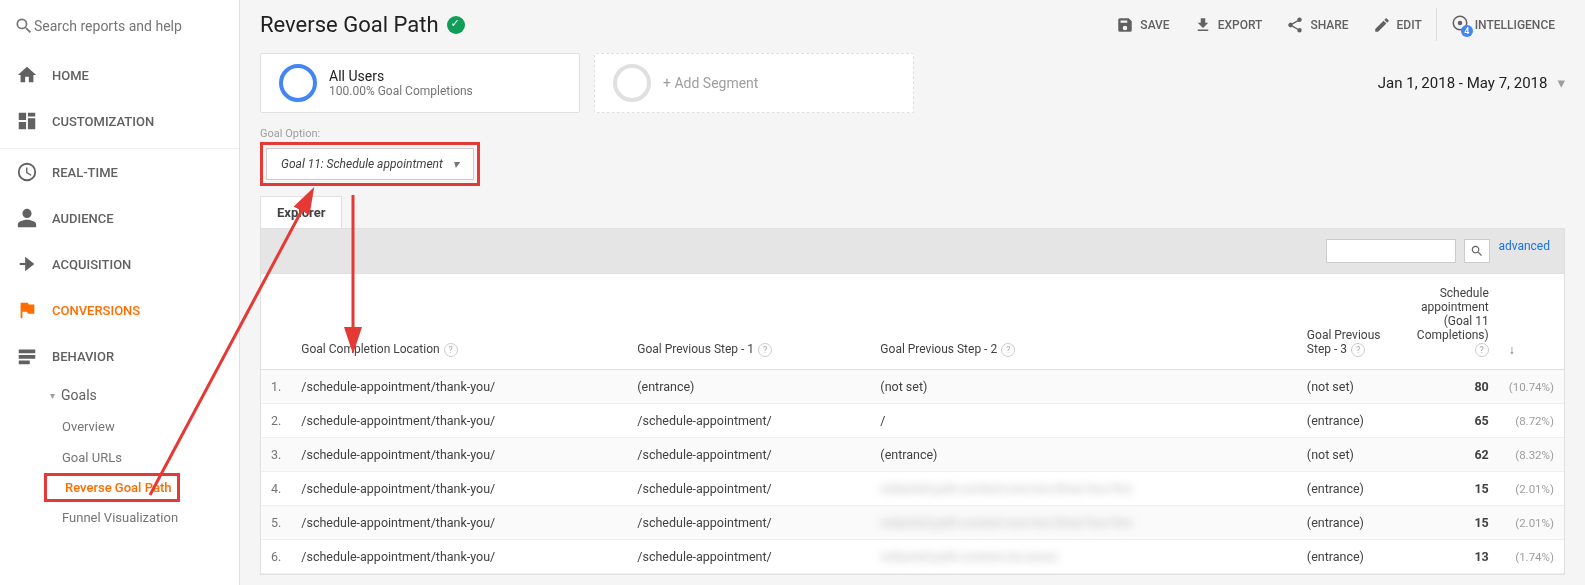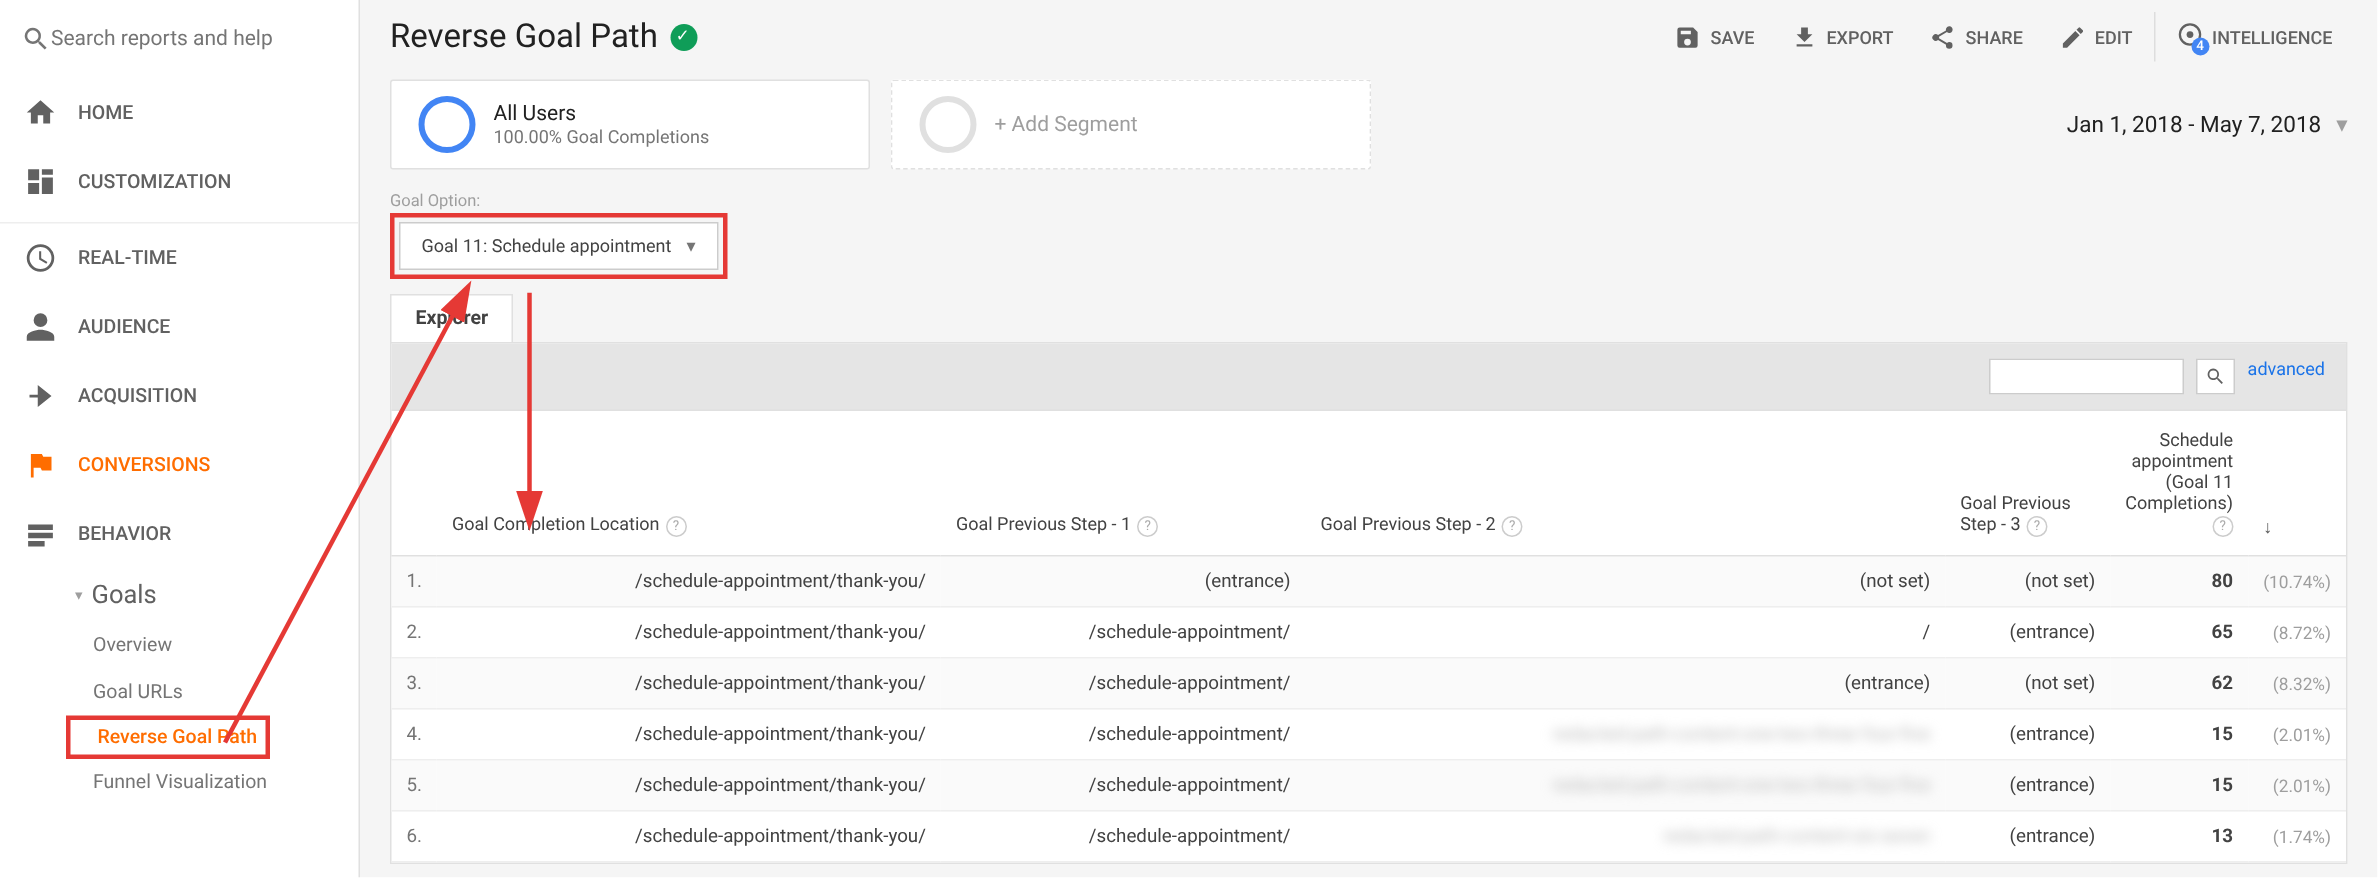--- a/index.html
+++ b/index.html
@@ -6,21 +6,21 @@
 body { background: #fff; width: 1585px; height: 585px; overflow: hidden; position: relative; }
 
 .sidebar { position: absolute; left: 0; top: 0; width: 240px; height: 585px; background: #fff; border-right: 1px solid #e0e0e0; }
 .search-row { display: flex; align-items: center; padding: 16px 14px; }
 .search-row svg { width: 20px; height: 20px; fill: #757575; flex-shrink: 0; }
 .search-row input { border: none; outline: none; font-size: 14px; color: #757575; width: 100%; }
 
 .nav-item { display: flex; align-items: center; padding: 12px 16px; color: #616161; font-size: 13px; font-weight: 500; cursor: pointer; }
 .nav-item .ic { width: 22px; height: 22px; margin-right: 14px; fill: #616161; flex-shrink: 0; }
 .section-label { font-size: 12px; color: #757575; padding: 10px 16px; }
-.sub-item { padding: 8px 16px 8px 50px; font-size: 17px; color: #616161; display: flex; align-items: center; cursor: pointer; }
+.sub-item { padding: 8px 16px 8px 50px; font-size: 14px; color: #616161; display: flex; align-items: center; cursor: pointer; }
 .sub-item.expand::before { content: "▾"; margin-right: 6px; color: #9e9e9e; font-size: 10px; }
 .sub-sub { padding: 8px 16px 8px 50px; font-size: 13px; color: #757575; cursor: pointer; margin-left: 12px; }
 .sub-sub.active { color: #ff6d00; font-weight: 500; }
 .highlight-box { border: 3px solid #e53935; display: inline-block; padding: 4px 6px; margin-left: 44px; }
 .conversions-item { color: #ff6d00; }
 .conversions-item .ic { fill: #ff6d00; }
 
 .main { position: absolute; left: 240px; top: 0; right: 0; background: #f5f5f5; height: 585px; }
 .titlebar { display: flex; align-items: center; padding: 8px 20px; }
 .titlebar h1 { font-size: 22px; font-weight: 400; color: #212121; margin-right: 8px; }
@@ -38,38 +38,38 @@
 .seg-circle { width: 38px; height: 38px; border: 4px solid #4285f4; border-radius: 50%; }
 .seg-circle.add { border-color: #e0e0e0; }
 .seg-title { font-size: 14px; color: #212121; }
 .seg-sub { font-size: 12px; color: #757575; }
 .add-seg { font-size: 14px; color: #9e9e9e; }
 .seg-add-card { border-style: dashed; }
 .date-range { margin-left: auto; font-size: 15px; color: #212121; display: flex; align-items: center; gap: 10px; cursor: pointer; }
 
 .goal-opt-label { font-size: 11px; color: #9e9e9e; padding: 4px 20px 0; }
 .goal-dropdown { margin: 2px 20px 10px; display: inline-flex; }
-.goal-dropdown-inner { background: #fff; border: 1px solid #ccc; padding: 8px 14px; font-size: 12px; color: #424242; display: flex; align-items: center; gap: 10px; cursor: pointer; }
+.goal-dropdown-inner { background: #fff; border: 1px solid #ccc; padding: 8px 14px; font-size: 12px; color: #424242; display: flex; align-items: center; gap: 10px; cursor: pointer; font-style: italic; }
 .goal-dropdown-box { border: 3px solid #e53935; padding: 3px; }
 
 .tab-row { padding: 0 20px; }
 .tab { background: #fff; display: inline-block; padding: 8px 16px; font-size: 13px; color: #424242; border: 1px solid #e0e0e0; border-bottom: none; font-weight: 700; }
 
 .explorer-pane { background: #fff; margin: 0 20px; border: 1px solid #e0e0e0; }
 .search-advanced { display: flex; justify-content: flex-end; align-items: flex-start; padding: 10px 14px; background: #e5e5e5; border-bottom: 1px solid #e0e0e0; gap: 8px; }
 .search-advanced input { width: 130px; height: 24px; border: 1px solid #ccc; padding: 2px 6px; font-size: 12px; }
 .search-advanced .sbtn { width: 26px; height: 24px; border: 1px solid #ccc; background: #fff; display: flex; align-items: center; justify-content: center; cursor: pointer; }
 .search-advanced .sbtn svg { width: 14px; height: 14px; fill: #616161; }
 .adv-link { color: #1a73e8; font-size: 12px; cursor: pointer; }
 
 table { width: 100%; border-collapse: collapse; }
 th { text-align: left; font-size: 12px; font-weight: 400; color: #424242; padding: 12px 10px; border-bottom: 1px solid #e0e0e0; vertical-align: bottom; }
 th.right { text-align: right; }
 th .help { display: inline-block; width: 14px; height: 14px; border: 1px solid #ccc; border-radius: 50%; font-size: 9px; color: #aaa; text-align: center; line-height: 13px; margin-left: 4px; }
-td { font-size: 12.5px; color: #424242; padding: 9px 10px; border-bottom: 1px solid #eee; text-align: right; }
+td { font-size: 12.5px; color: #424242; padding: 9px 10px; border-bottom: 1px solid #eee; }
 td.num { text-align: right; color: #757575; }
 td.val { text-align: right; font-weight: 700; }
 td.pct { text-align: right; color: #9e9e9e; font-size: 11.5px; }
 tr.shaded { background: #fafafa; }
 .blur { filter: blur(4px); color: #bbb; }
 .sort-arrow { font-size: 12px; color: #616161; }
 
 
 .arrow1 { position: absolute; left: 120px; top: 175px; pointer-events: none; }
 .arrow2 { position: absolute; left: 338px; top: 195px; pointer-events: none; }

